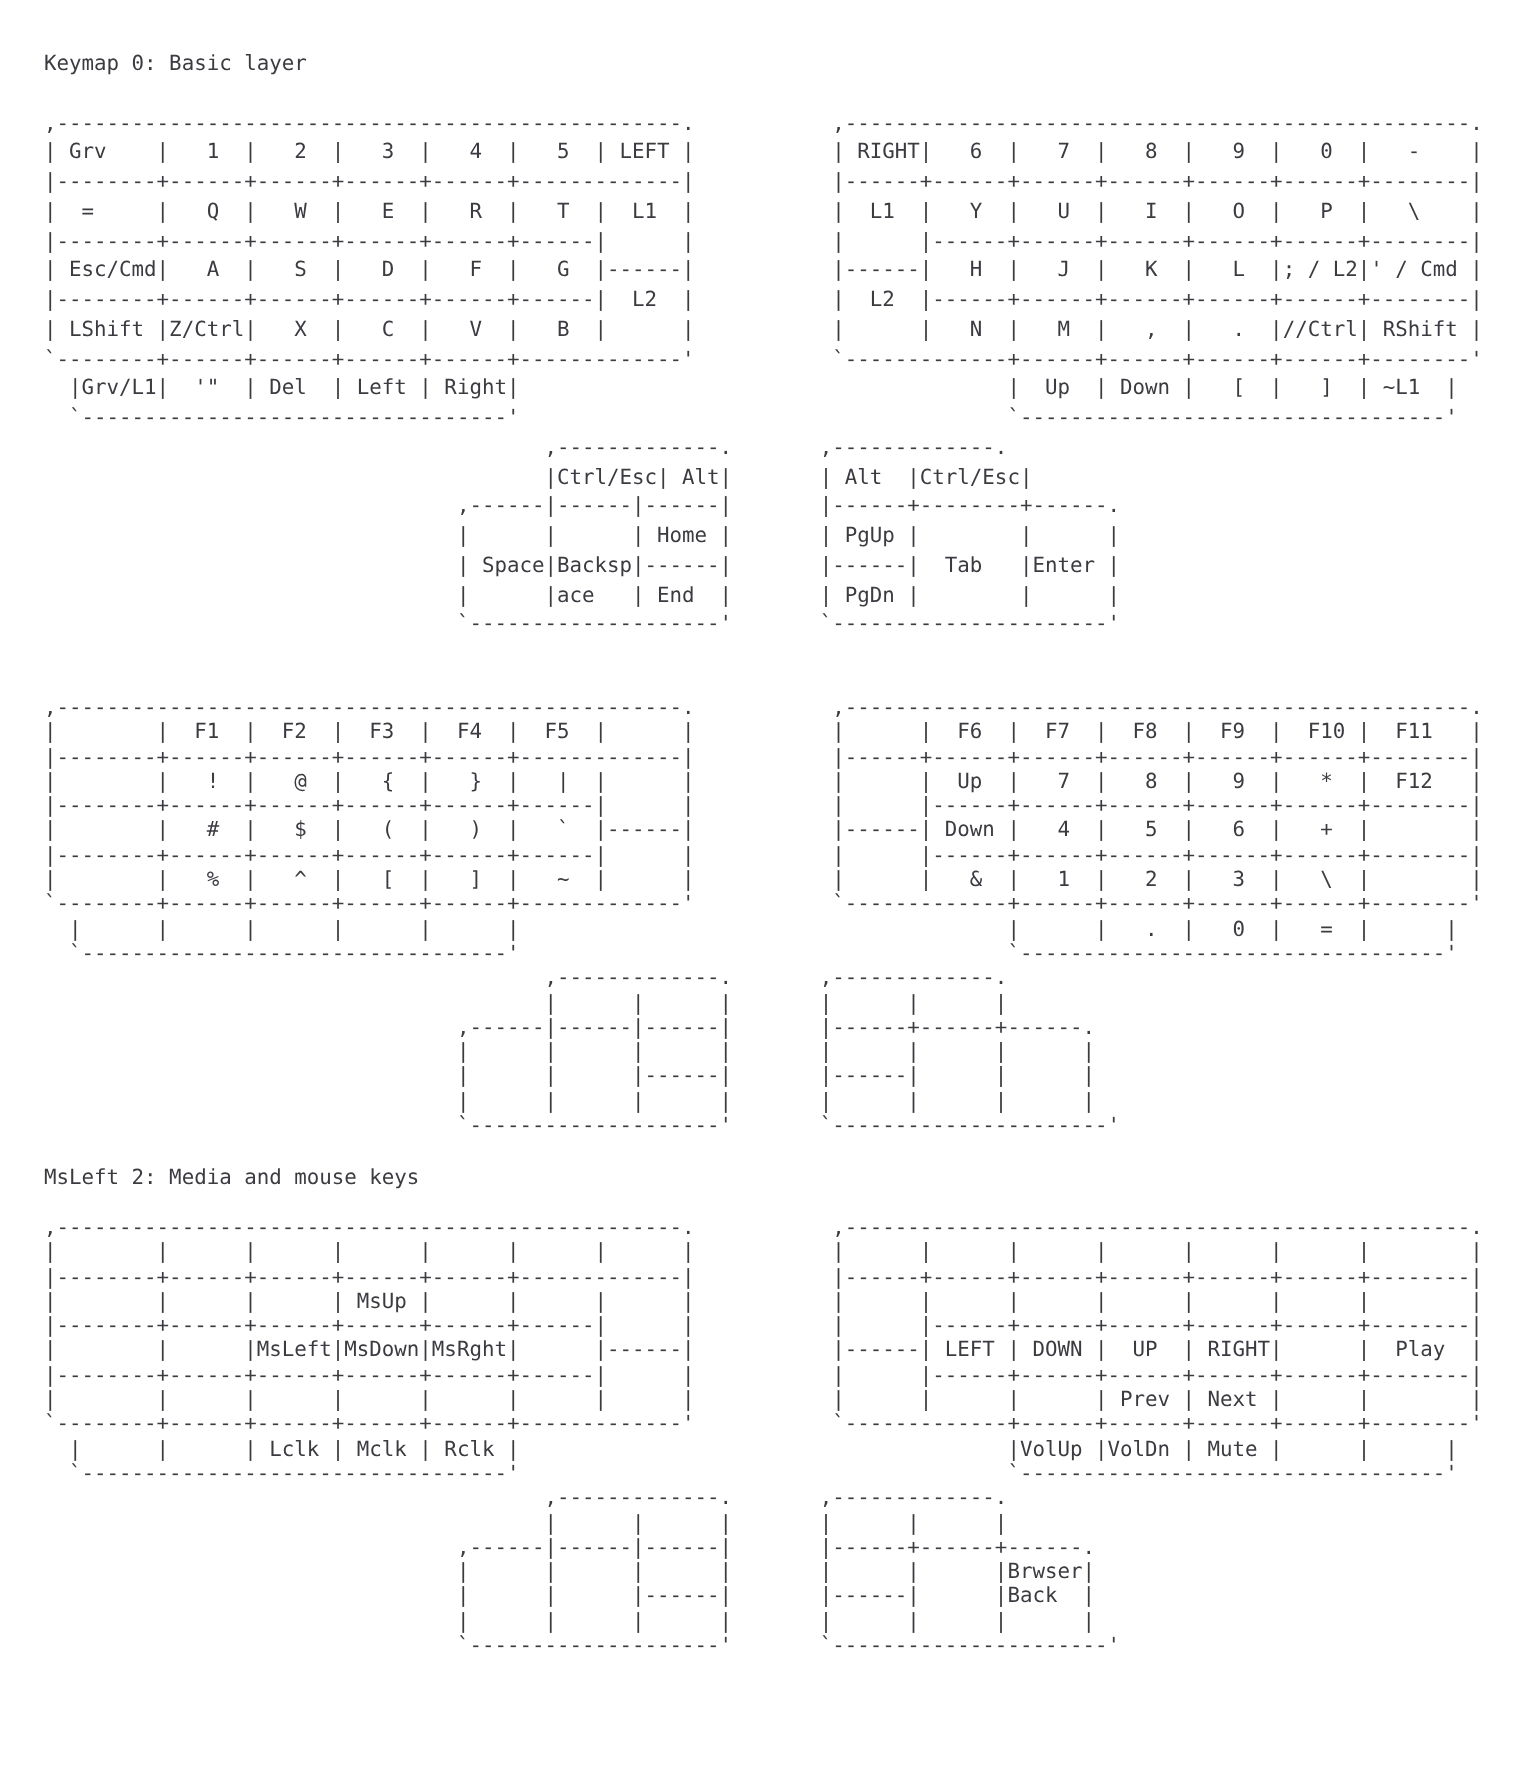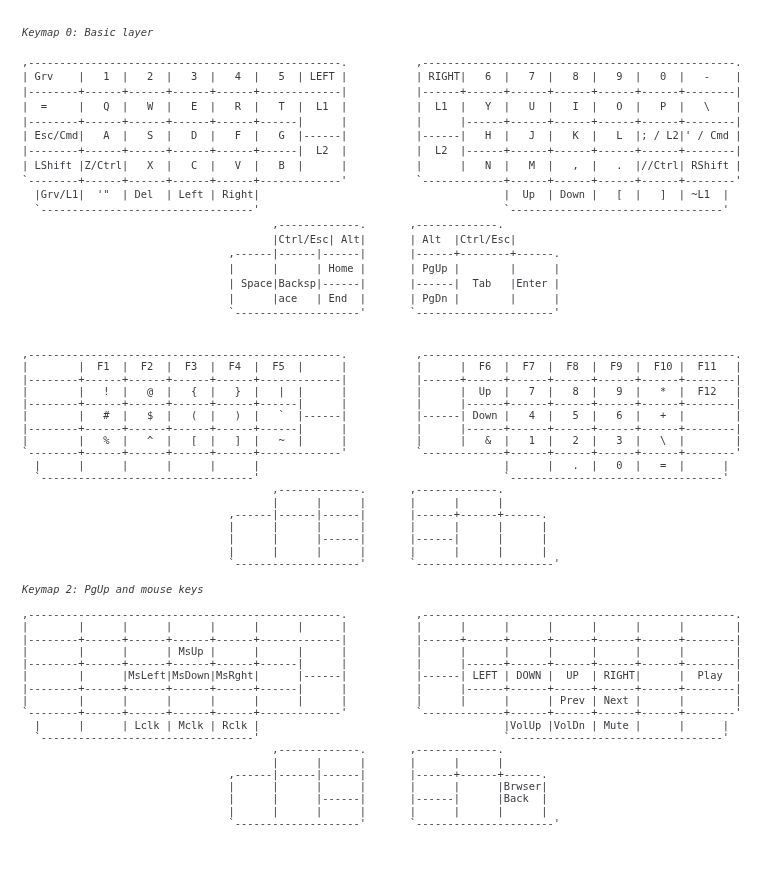--- a/index.html
+++ b/index.html
@@ -10,21 +10,20 @@
     overflow: hidden;
     font-family: "DejaVu Sans Mono", "Liberation Mono", monospace;
     color: #3b3b41;
   }
   main { padding: 25px 0 0 22px; }
   .kmtitle {
     font-size: 10.4px;
     font-weight: normal;
     white-space: pre;
     letter-spacing: 0;
-    font-style: italic;
   }
   pre.art {
     font-size: 10.4px;
     white-space: pre;
     letter-spacing: 0;
   }
   
   .s0 .kmtitle { line-height: 14.75px; height: 14.75px; margin-bottom: 14.75px; }
   .s0 pre.art  { line-height: 14.75px; }
   .s1 { margin-top: 28px; }
@@ -74,21 +73,21 @@
                                         ,-------------.       ,-------------.
                                         |      |      |       |      |      |
                                  ,------|------|------|       |------+------+------.
                                  |      |      |      |       |      |      |      |
                                  |      |      |------|       |------|      |      |
                                  |      |      |      |       |      |      |      |
                                  `--------------------'       `----------------------'</pre>
   </section>
 
   <section class="s2">
-    <div class="kmtitle">Keymap 2: PgUp and mouse keys</div>
+    <div class="kmtitle">MsLeft 2: Media and mouse keys</div>
     <pre class="art">,--------------------------------------------------.           ,--------------------------------------------------.
 |        |      |      |      |      |      |      |           |      |      |      |      |      |      |        |
 |--------+------+------+------+------+-------------|           |------+------+------+------+------+------+--------|
 |        |      |      | MsUp |      |      |      |           |      |      |      |      |      |      |        |
 |--------+------+------+------+------+------|      |           |      |------+------+------+------+------+--------|
 |        |      |MsLeft|MsDown|MsRght|      |------|           |------| LEFT | DOWN |  UP  | RIGHT|      |  Play  |
 |--------+------+------+------+------+------|      |           |      |------+------+------+------+------+--------|
 |        |      |      |      |      |      |      |           |      |      |      | Prev | Next |      |        |
 `--------+------+------+------+------+-------------'           `-------------+------+------+------+------+--------'
   |      |      | Lclk | Mclk | Rclk |                                       |VolUp |VolDn | Mute |      |      |

